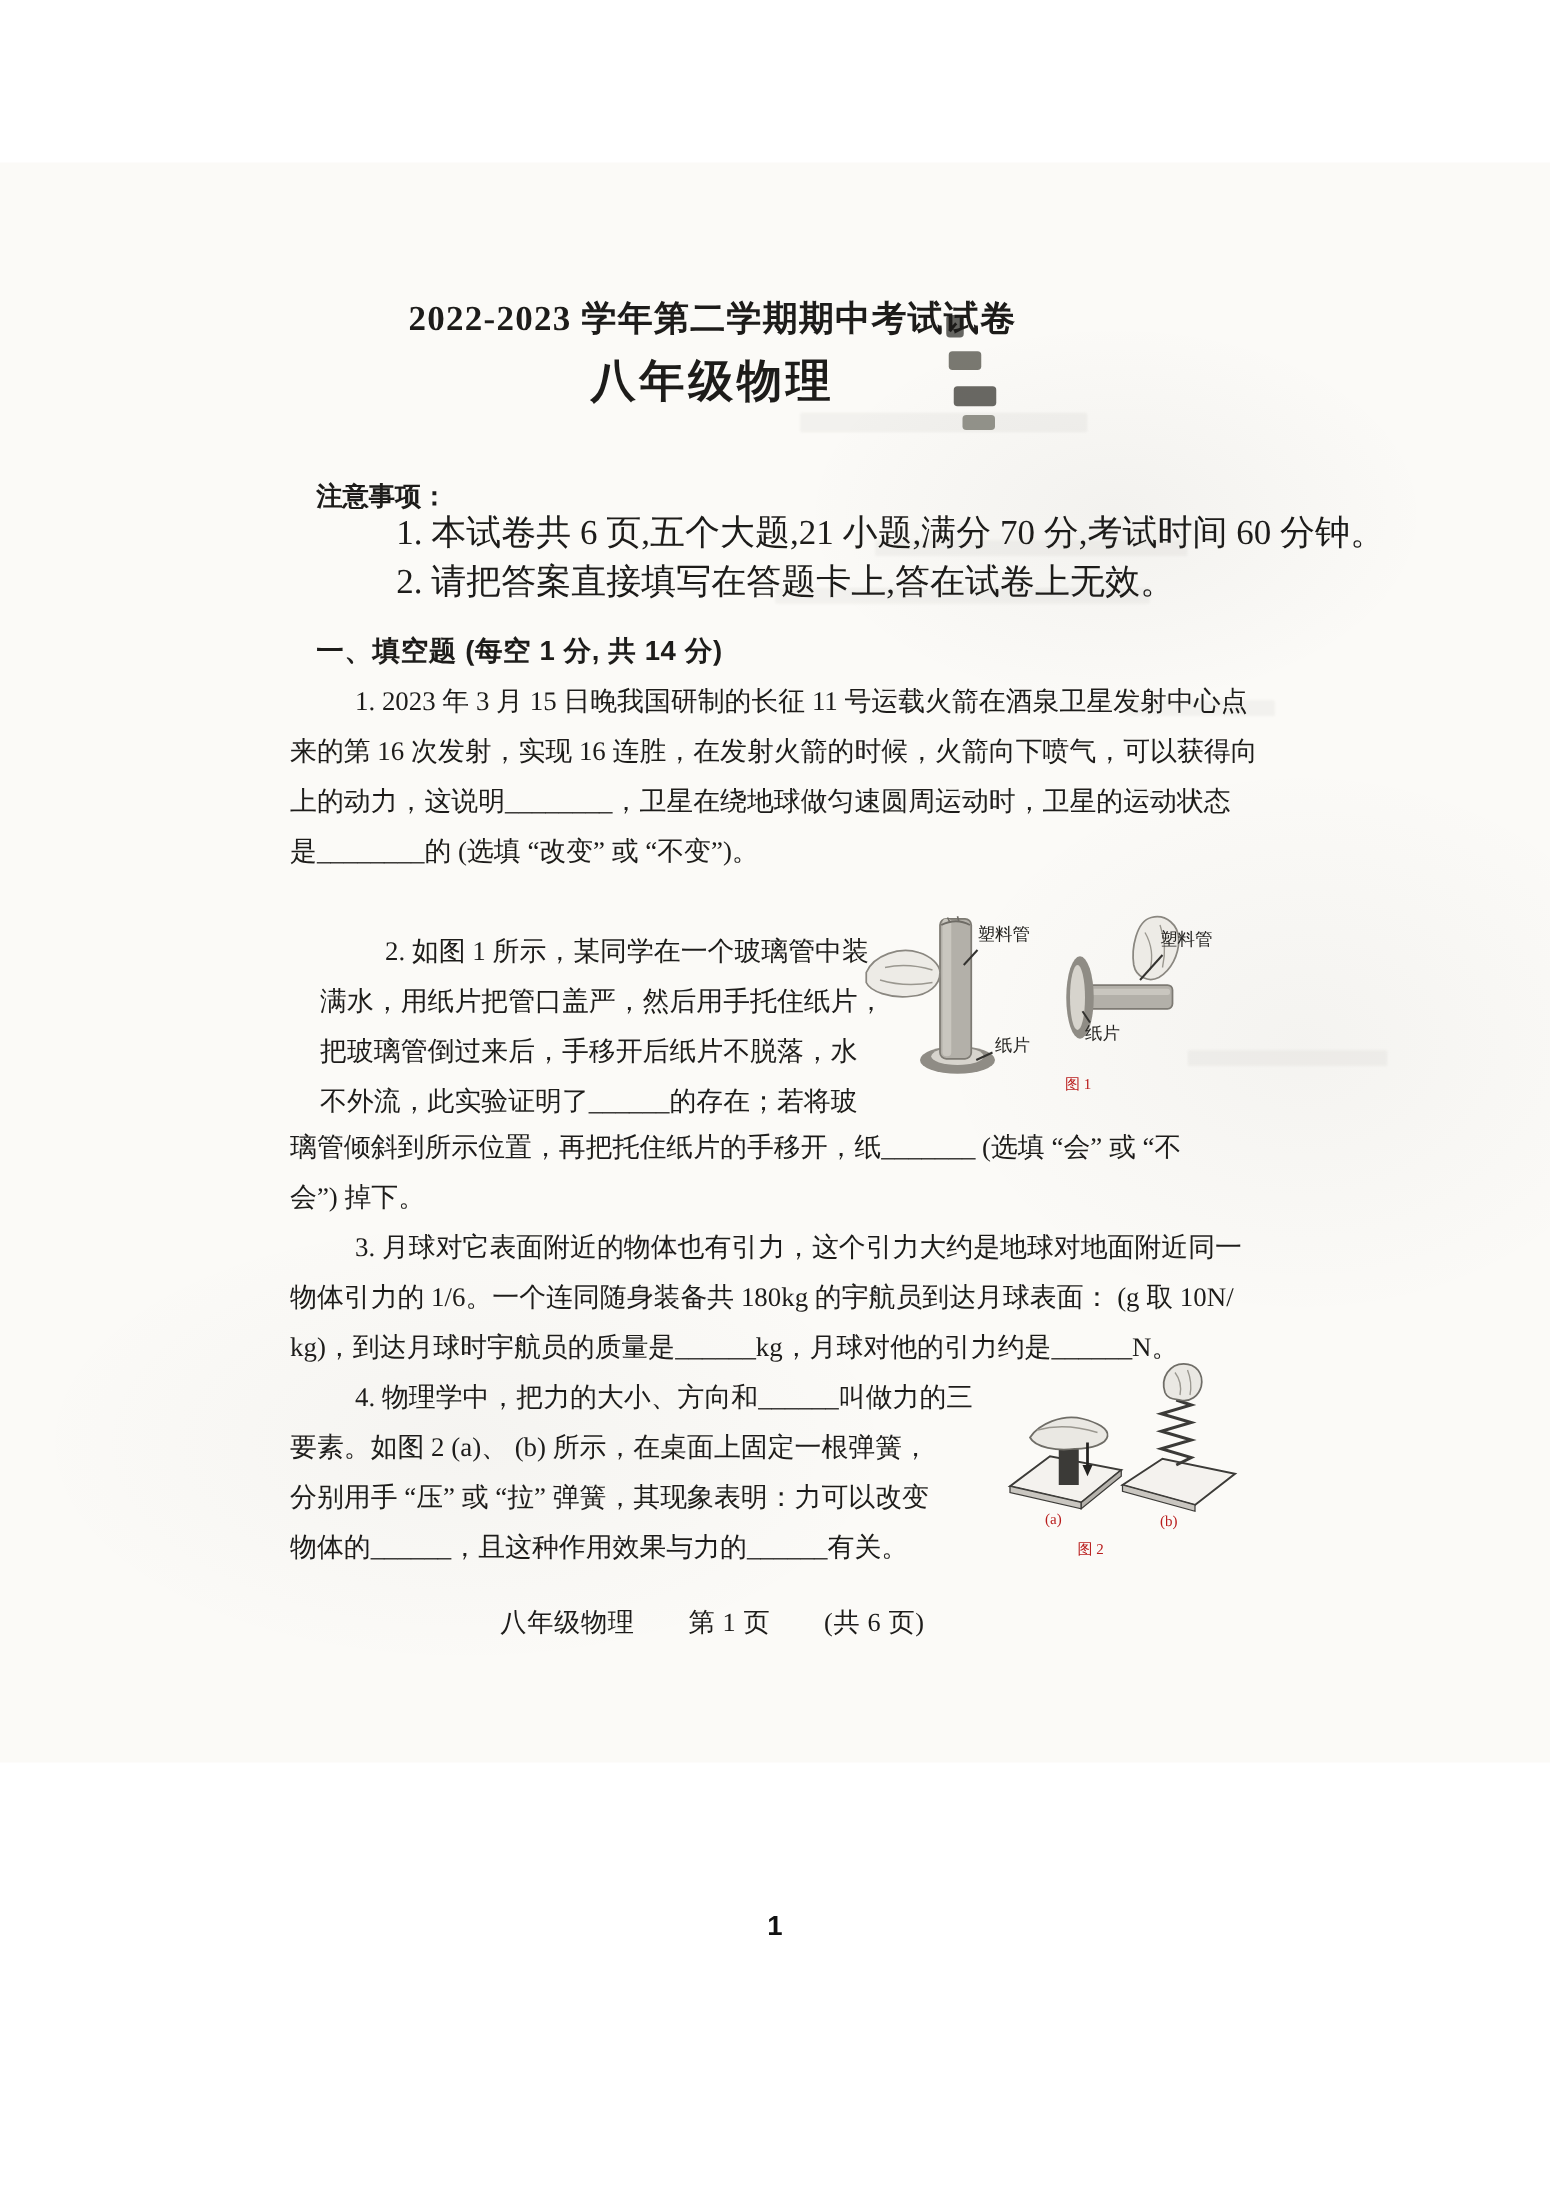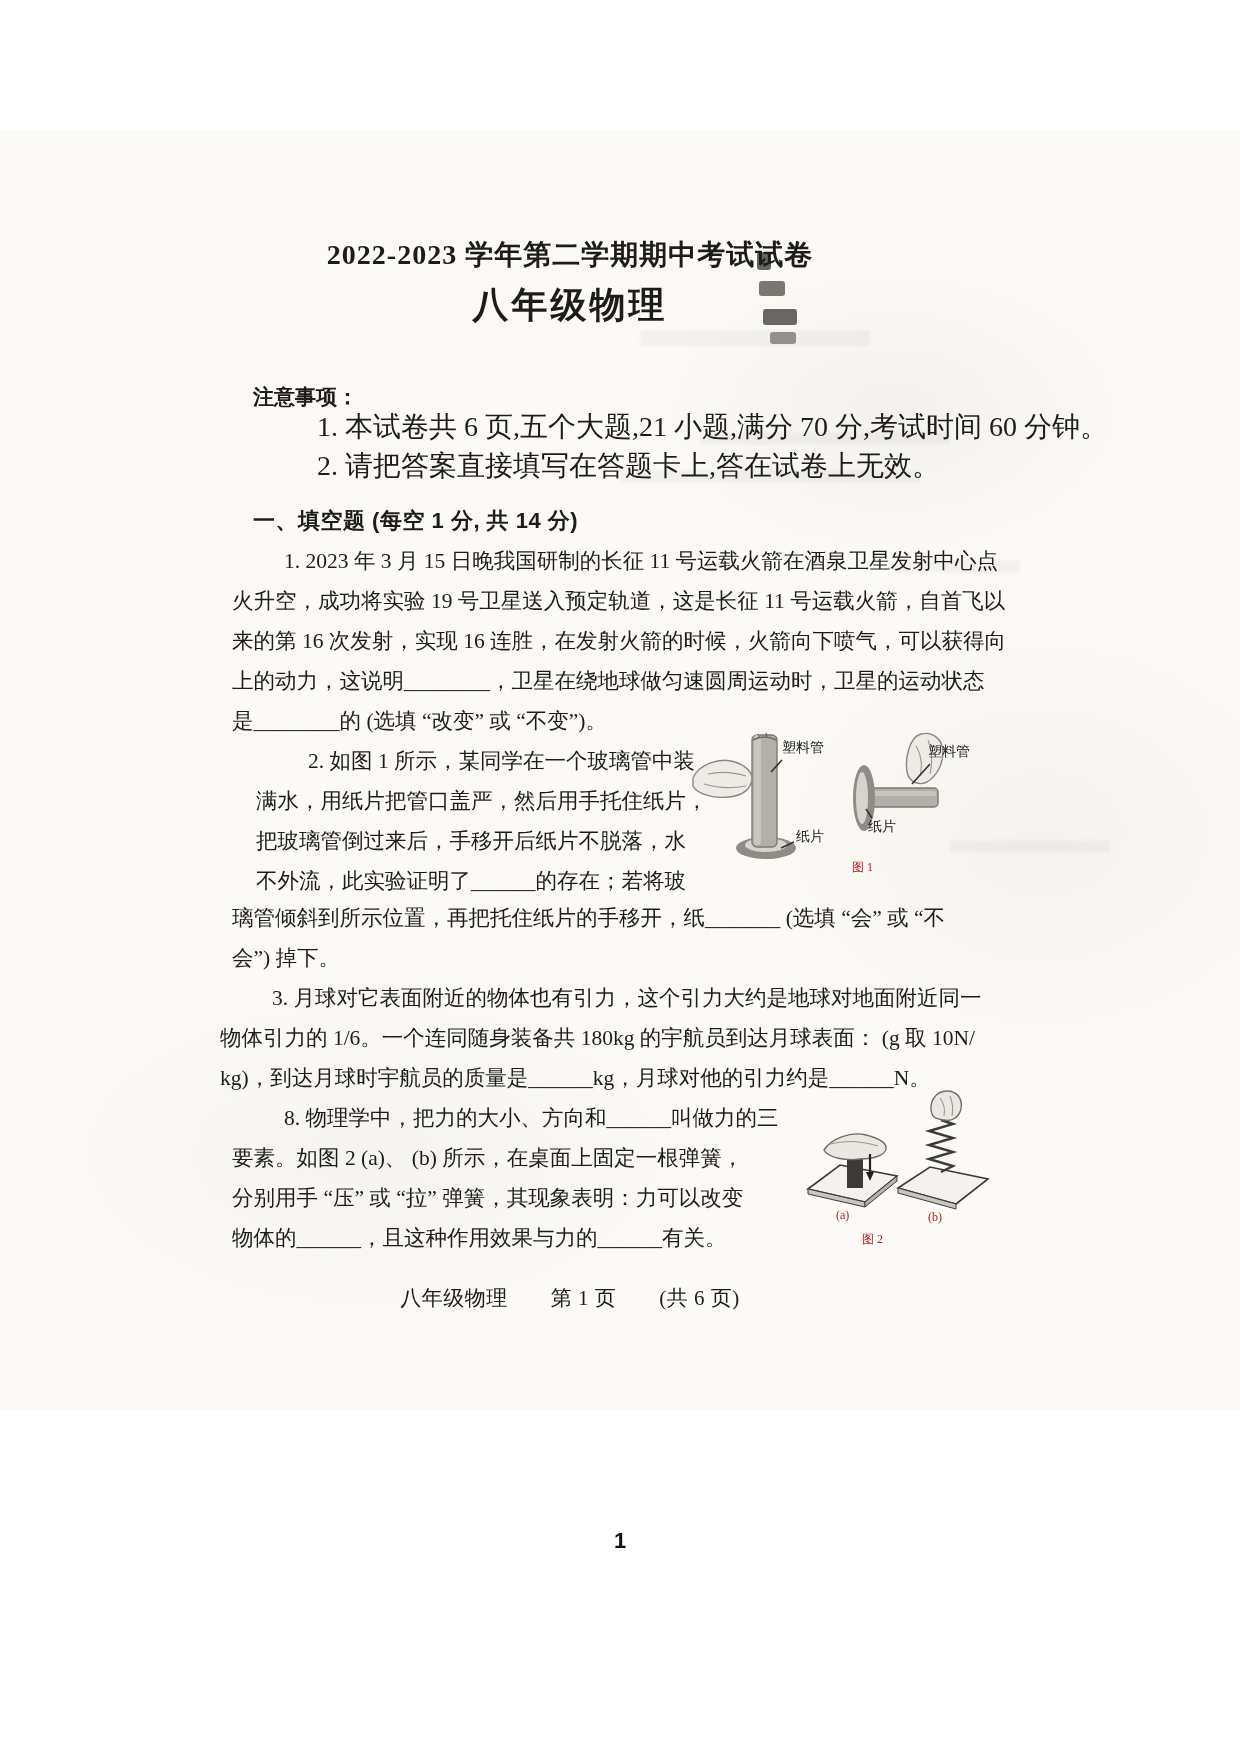--- a/index.html
+++ b/index.html
@@ -24,21 +24,21 @@
   .h-bold{font-family:"Liberation Sans","DejaVu Sans",sans-serif;font-weight:bold;}
   .notes-heading{left:253px;top:383px;font-size:21px;}
   .note-item{left:285px;font-size:28px;line-height:26px;white-space:nowrap;margin-left:32px;}
   .section-heading{left:253px;top:506px;font-size:22px;letter-spacing:.5px;}
   .textblock{font-size:21.5px;line-height:40px;}
   .textblock .line{white-space:nowrap;}
   .indent{text-indent:52px;}
   .q1{left:232px;top:541px;width:700px;}
   .q2l{left:232px;top:741px;width:400px;margin-left:24px;}
   .q2f{left:232px;top:898px;width:700px;}
-  .q3{left:220px;top:978px;width:700px;text-align:center;}
+  .q3{left:232px;top:978px;width:700px;text-align:center;}
   .q4{left:232px;top:1098px;width:500px;}
   .footer{top:1284px;font-size:21px;letter-spacing:.5px;}
   .pagenum{left:0;top:1528px;width:1240px;text-align:center;
     font-family:"Liberation Sans","DejaVu Sans",sans-serif;font-weight:bold;font-size:22px;color:#111;}
   .figure{position:absolute;}
   .fig-label{position:absolute;font-size:14px;white-space:nowrap;color:#242320;}
   .fig-caption{position:absolute;font-size:12px;white-space:nowrap;color:#b91c1c;}
   .artifact{position:absolute;border-radius:3px;}
   .ghost{position:absolute;background:#8a887f;opacity:.07;border-radius:2px;filter:blur(1px);}
 </style>
@@ -63,21 +63,20 @@
   <div class="abs center-wrap title2">八年级物理</div>
 
   <div class="abs notes-heading h-bold">注意事项：</div>
   <div class="abs note-item" style="top:414px;">1. 本试卷共 6 页,五个大题,21 小题,满分 70 分,考试时间 60 分钟。</div>
   <div class="abs note-item" style="top:453px;">2. 请把答案直接填写在答题卡上,答在试卷上无效。</div>
 
   <div class="abs section-heading h-bold">一、填空题 (每空 1 分, 共 14 分)</div>
 
   <div class="abs textblock q1">
     <div class="line indent">1. 2023 年 3 月 15 日晚我国研制的长征 11 号运载火箭在酒泉卫星发射中心点</div>
-    <div class="line">火升空，成功将实验 19 号卫星送入预定轨道，这是长征 11 号运载火箭，自首飞以</div>
     <div class="line">来的第 16 次发射，实现 16 连胜，在发射火箭的时候，火箭向下喷气，可以获得向</div>
     <div class="line">上的动力，这说明________，卫星在绕地球做匀速圆周运动时，卫星的运动状态</div>
     <div class="line">是________的 (选填 “改变” 或 “不变”)。</div>
   </div>
 
   <div class="abs textblock q2l">
     <div class="line indent">2. 如图 1 所示，某同学在一个玻璃管中装</div>
     <div class="line">满水，用纸片把管口盖严，然后用手托住纸片，</div>
     <div class="line">把玻璃管倒过来后，手移开后纸片不脱落，水</div>
     <div class="line">不外流，此实验证明了______的存在；若将玻</div>
@@ -125,21 +124,21 @@
     <div class="fig-caption" style="left:162px;top:133px;">图 1</div>
   </div>
 
   <div class="abs textblock q3">
     <div class="line indent">3. 月球对它表面附近的物体也有引力，这个引力大约是地球对地面附近同一</div>
     <div class="line">物体引力的 1/6。一个连同随身装备共 180kg 的宇航员到达月球表面： (g 取 10N/</div>
     <div class="line">kg)，到达月球时宇航员的质量是______kg，月球对他的引力约是______N。</div>
   </div>
 
   <div class="abs textblock q4">
-    <div class="line indent">8. 物理学中，把力的大小、方向和______叫做力的三</div>
+    <div class="line indent">4. 物理学中，把力的大小、方向和______叫做力的三</div>
     <div class="line">要素。如图 2 (a)、 (b) 所示，在桌面上固定一根弹簧，</div>
     <div class="line">分别用手 “压” 或 “拉” 弹簧，其现象表明：力可以改变</div>
     <div class="line">物体的______，且这种作用效果与力的______有关。</div>
   </div>
 
   <div class="figure" style="left:800px;top:1088px;width:210px;height:170px;">
     <svg width="210" height="170" viewBox="0 0 210 170">
 
       <g>
         <polygon points="8,101 40,77 97,88 65,114" fill="#f4f2ee" stroke="#3c3b38" stroke-width="1.6"></polygon>

